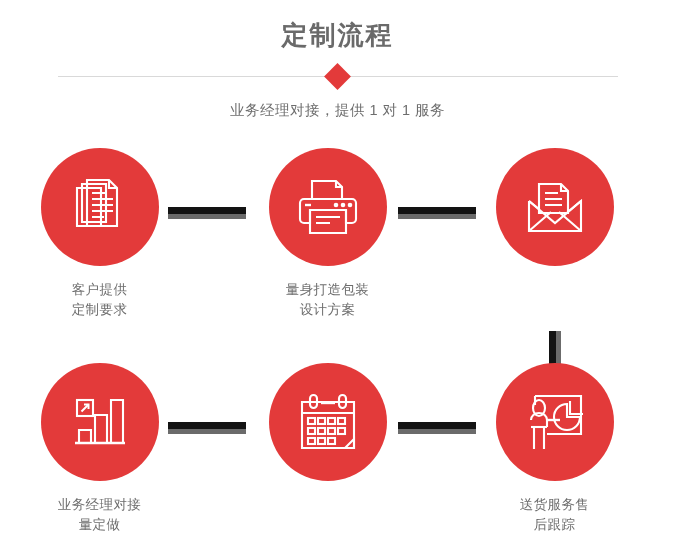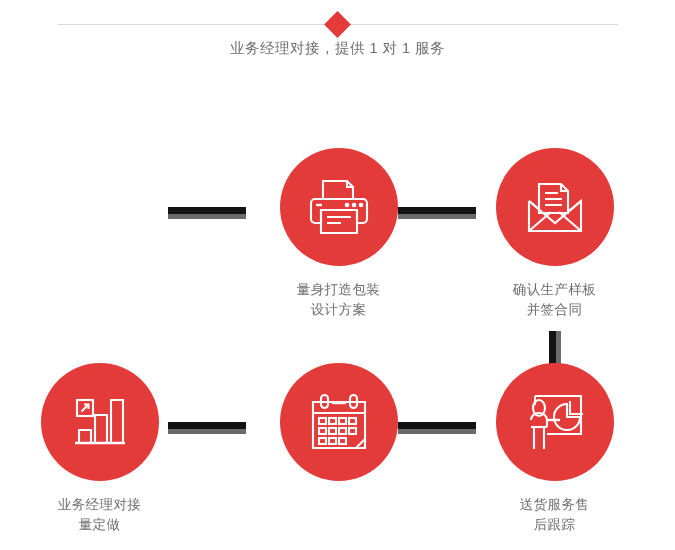--- a/index.html
+++ b/index.html
@@ -54,42 +54,42 @@
     height: 19px;
     margin-left: -9.5px;
     margin-top: -9.5px;
     background: #e33a3a;
     transform: rotate(45deg);
   }
   .subtitle {
     text-align: center;
     font-size: 14.5px;
     color: #6d6d6d;
-    margin-top: 4px;
+    margin-top: 14px;
     letter-spacing: 0.5px;
   }
 
   
   .flow {
     position: absolute;
     left: 0;
     top: 148px;
     width: 675px;
   }
   .flow-row {
     position: relative;
     height: 215px;
   }
   .cell {
     position: absolute;
     width: 175px;
     text-align: center;
   }
   .cell.c0 { left: 12px; }
-  .cell.c1 { left: 251px; }
+  .cell.c1 { left: 240px; }
   .cell.c2 { left: 467px; }
 
   .circle {
     width: 118px;
     height: 118px;
     border-radius: 50%;
     background: #e33a3a;
     margin: 0 auto;
     display: flex;
     align-items: center;
@@ -153,33 +153,49 @@
     top: 0;
     width: 5px;
     height: 39px;
     background: #6b6b6b;
   }
 </style>
 </head>
 <body>
 
 <div class="header">
+  <div class="page-title">定制流程</div>
 
   <div class="rule-wrap">
     <div class="rule-line"></div>
     <div class="rule-diamond"></div>
   </div>
 
   <div class="subtitle">业务经理对接，提供 1 对 1 服务</div>
 </div>
 
 <div class="flow">
 
   <div class="flow-row">
 
+    <div class="cell c0">
+      <div class="circle">
+        <span>
+          <svg width="62" height="62" viewBox="0 0 62 62" fill="none" stroke="#ffffff" stroke-width="2.1">
+            <path d="M8 12h24v38H8z"></path>
+            <path d="M13 8h24v38H13z"></path>
+            <path d="M18 4h22l8 8v38H18z"></path>
+            <path d="M40 4v8h8"></path>
+            <path d="M23 17h13M23 23h21M23 29h21M23 35h21M23 41h12" stroke-width="2.1"></path>
+          </svg>
+        </span>
+      </div>
+      <div class="cell-label">客户提供
+定制要求</div>
+    </div>
 
     <div class="conn-h h0">
       <div class="bar"></div>
       <div class="shade"></div>
     </div>
 
     <div class="cell c1">
       <div class="circle">
         <span>
           <svg width="64" height="62" viewBox="0 0 64 62" fill="none" stroke="#ffffff" stroke-width="2.1">
@@ -211,22 +227,20 @@
             <path d="M16 6h22l7 7v22H16z"></path>
             <path d="M38 6v7h7"></path>
             <path d="M22 15h13M22 21h17M22 27h17" stroke-width="2"></path>
             <path d="M6 23v30h52V23L46 33"></path>
             <path d="M6 23l10 8"></path>
             <path d="M6 53l22-19M58 53L36 34" stroke-width="2.1"></path>
             <path d="M6 23l26 22 26-22" stroke-width="2.1"></path>
           </svg>
         </span>
       </div>
-      <div class="cell-label">确认生产样板
-并签合同</div>
     </div>
 
     <div class="conn-v">
       <div class="bar"></div>
       <div class="shade"></div>
     </div>
   </div>
 
   <div class="flow-row">
 

